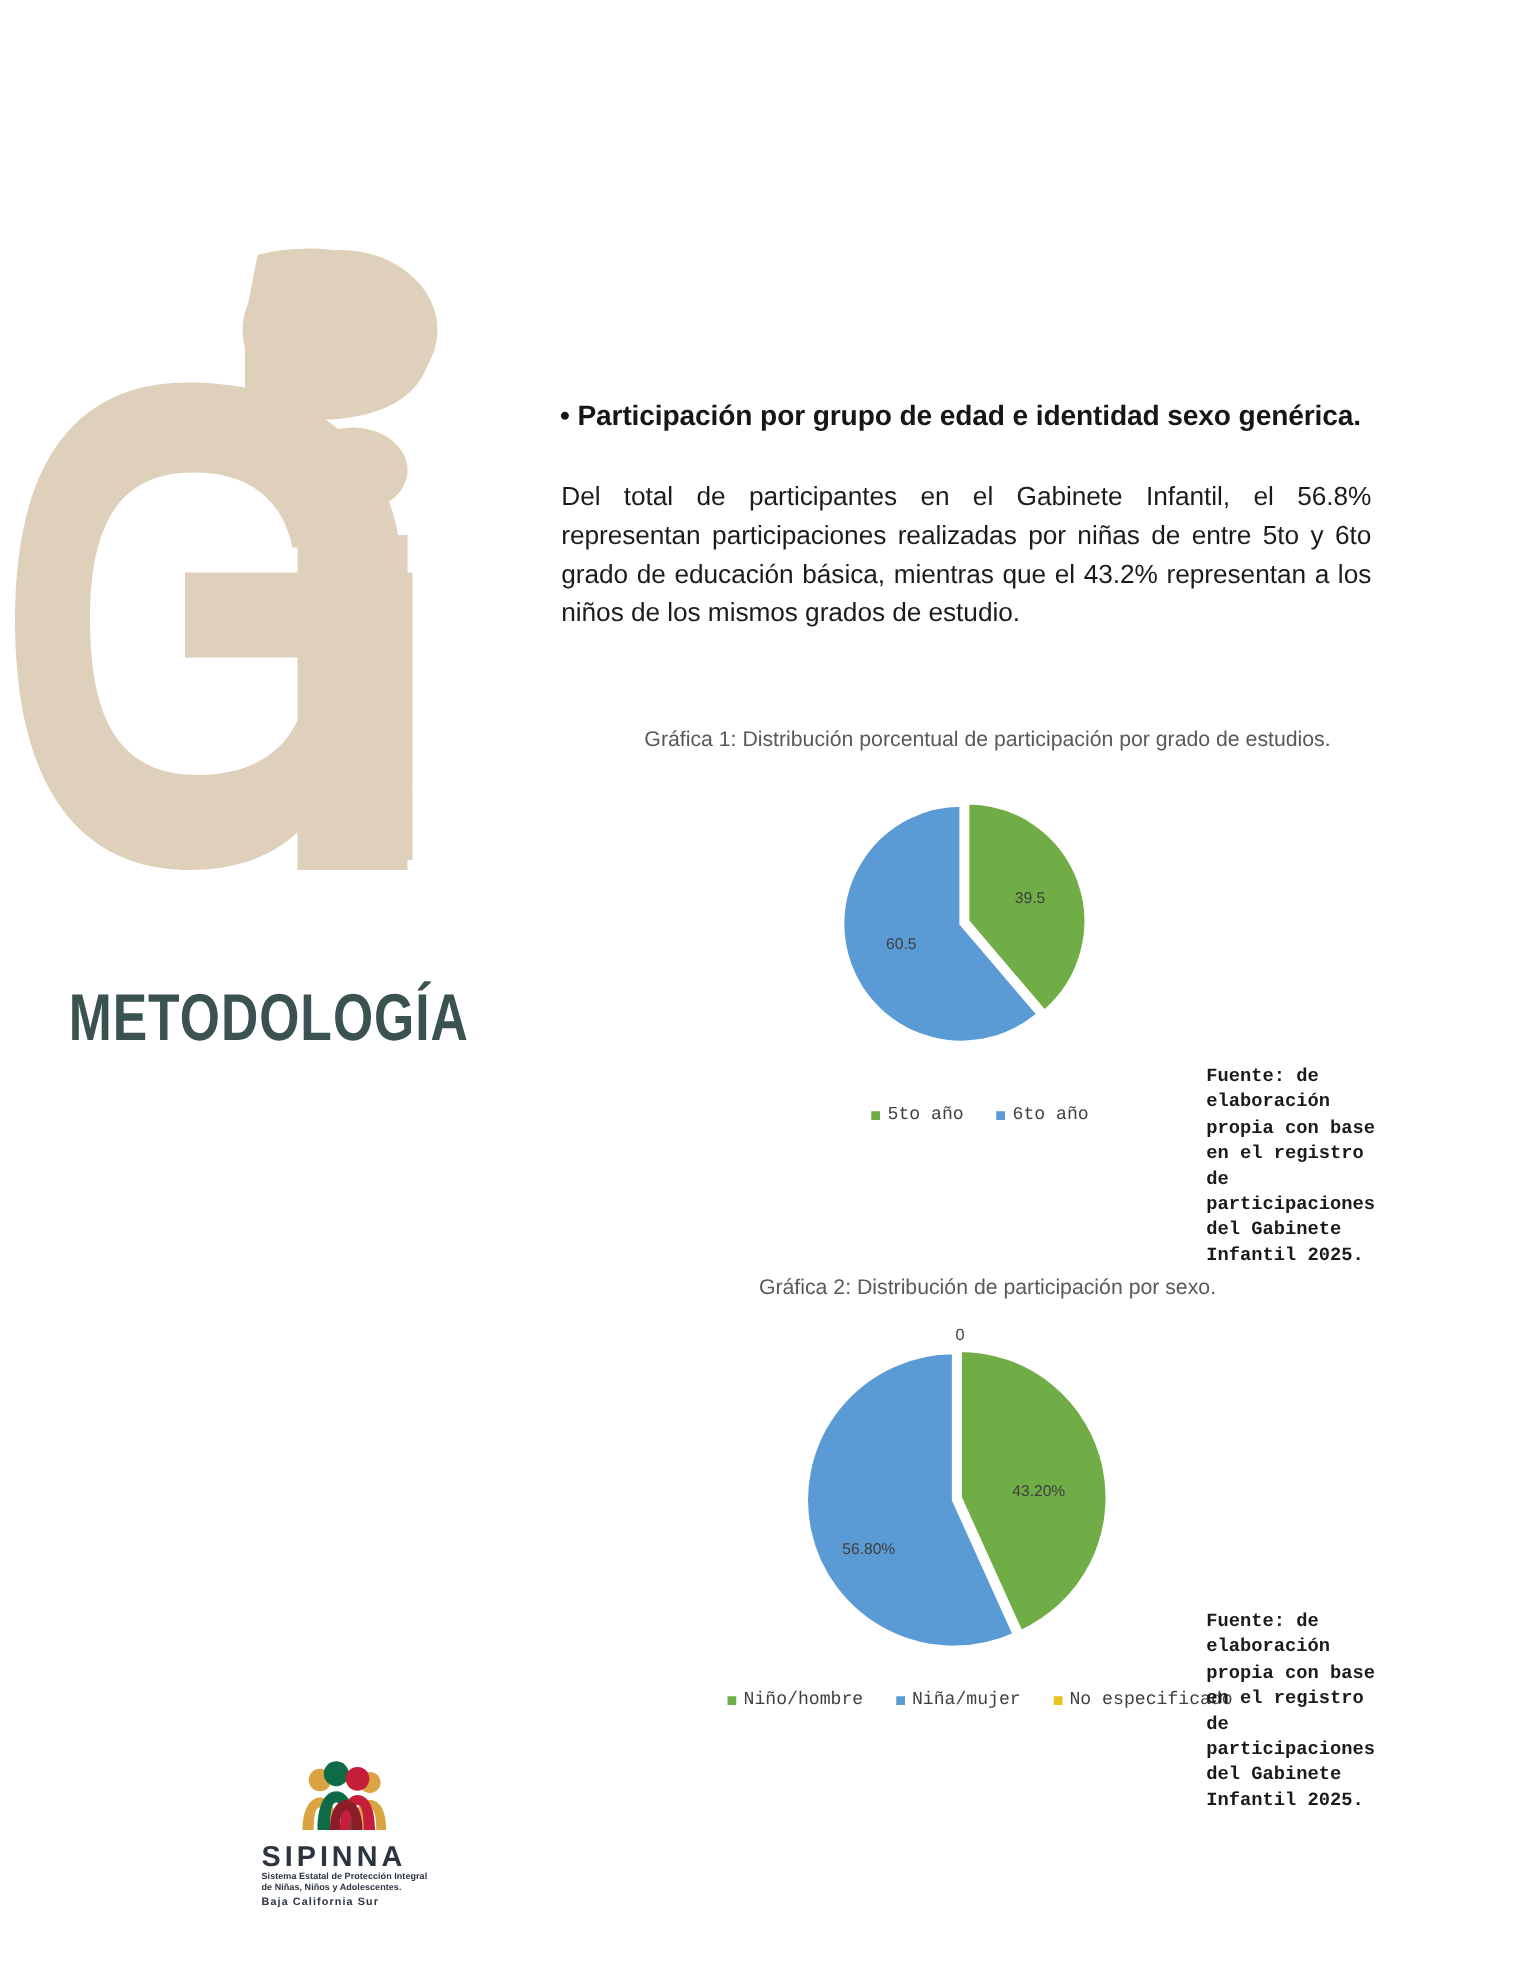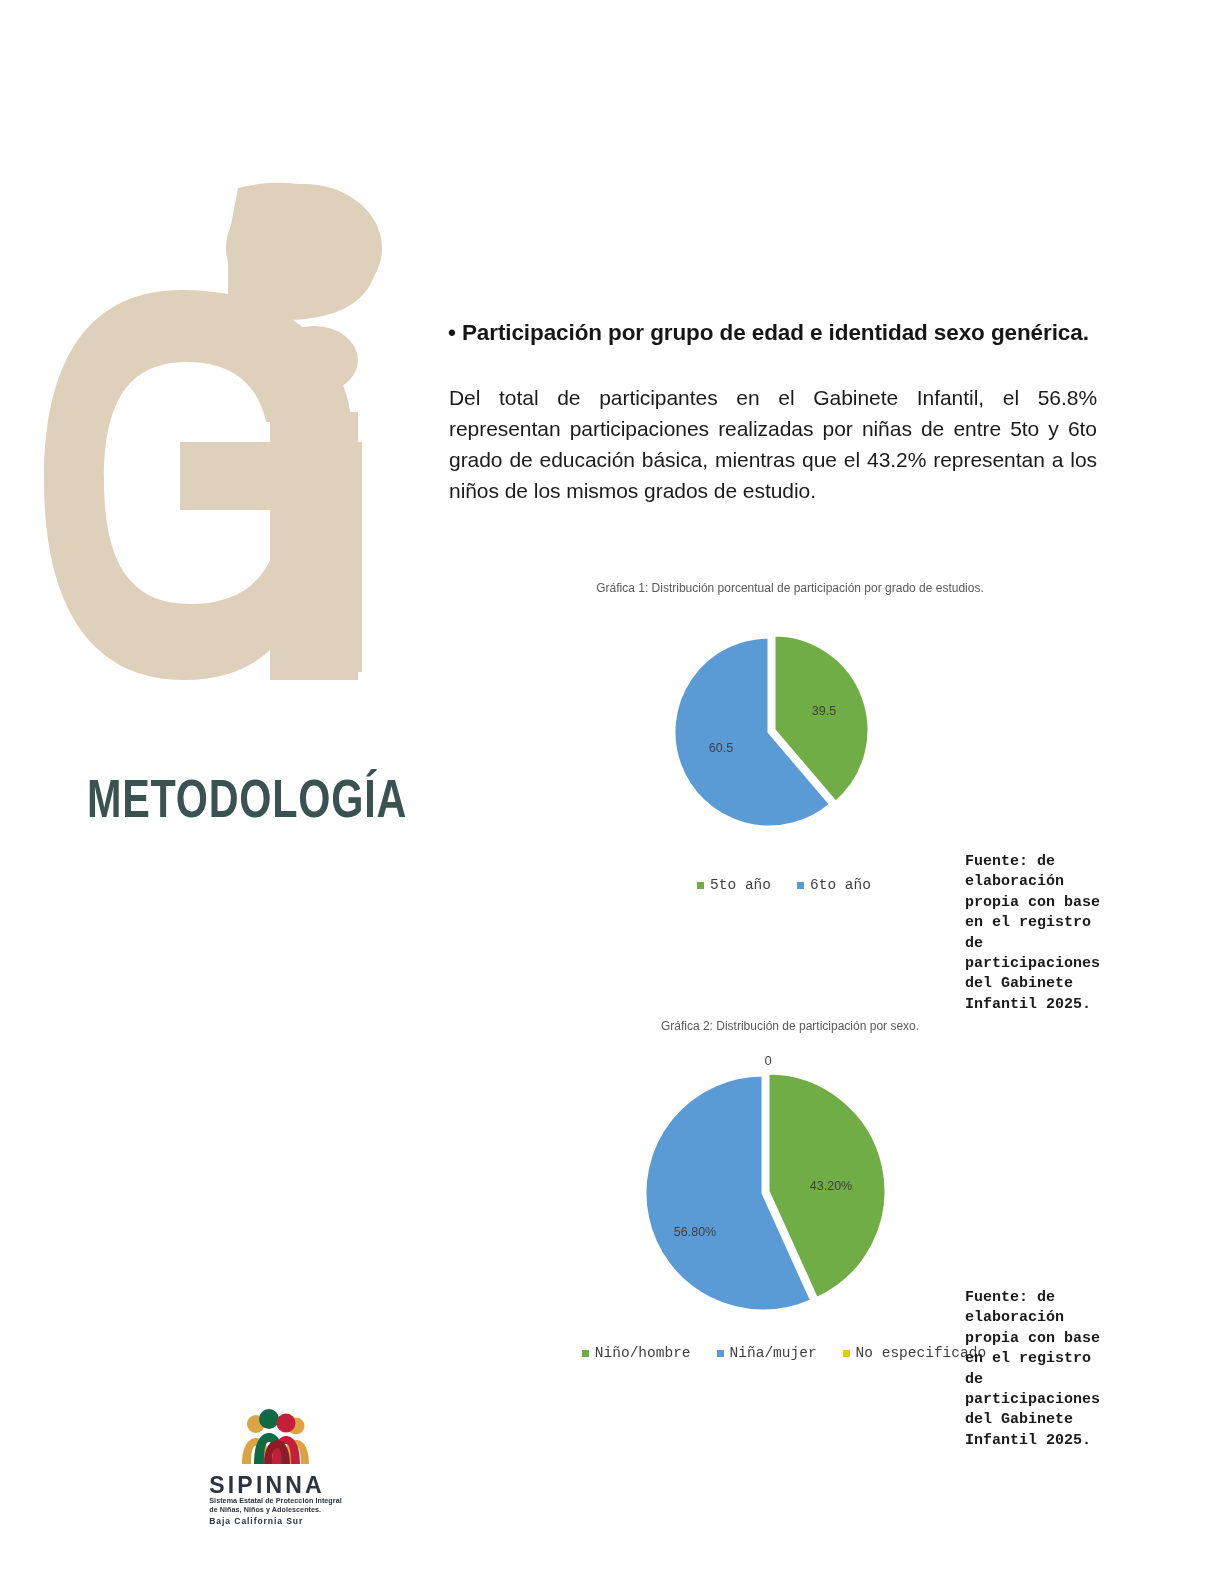--- a/index.html
+++ b/index.html
@@ -14,24 +14,23 @@
     position: relative;
     overflow: hidden;
     font-family: "Liberation Sans", sans-serif;
     color: #1a1a1a;
   }
 
   
   #hero-logo {
     position: absolute;
     left: 0;
-    top: 180px;
+    top: 196px;
     width: 430px;
     height: 680px;
-    margin-left: 32px;
   }
   #gi-mark { position: absolute; left: 0; top: 0; width: 430px; height: 580px; }
   #metodologia-title {
     position: absolute;
     left: 0;
     top: 588px;
     width: 430px;
     text-align: center;
     font-family: "Liberation Sans", sans-serif;
     font-weight: 700;
@@ -66,21 +65,21 @@
     color: #1b1b1b;
     text-align: justify;
     margin: 1px;
     letter-spacing: -0.05px;
   }
 
   
   .figure-block { position: absolute; }
   .figure-title {
     font-family: "Liberation Sans", sans-serif;
-    font-size: 12px;
+    font-size: 17px;
     color: #595959;
     text-align: center;
     line-height: 1.42;
   }
   .pie-wrap { position: relative; }
   .pie-svg { display: block; }
   .slice-label {
     font-family: "Liberation Sans", sans-serif;
     font-size: 12.5px;
     fill: #3f3f3f;

